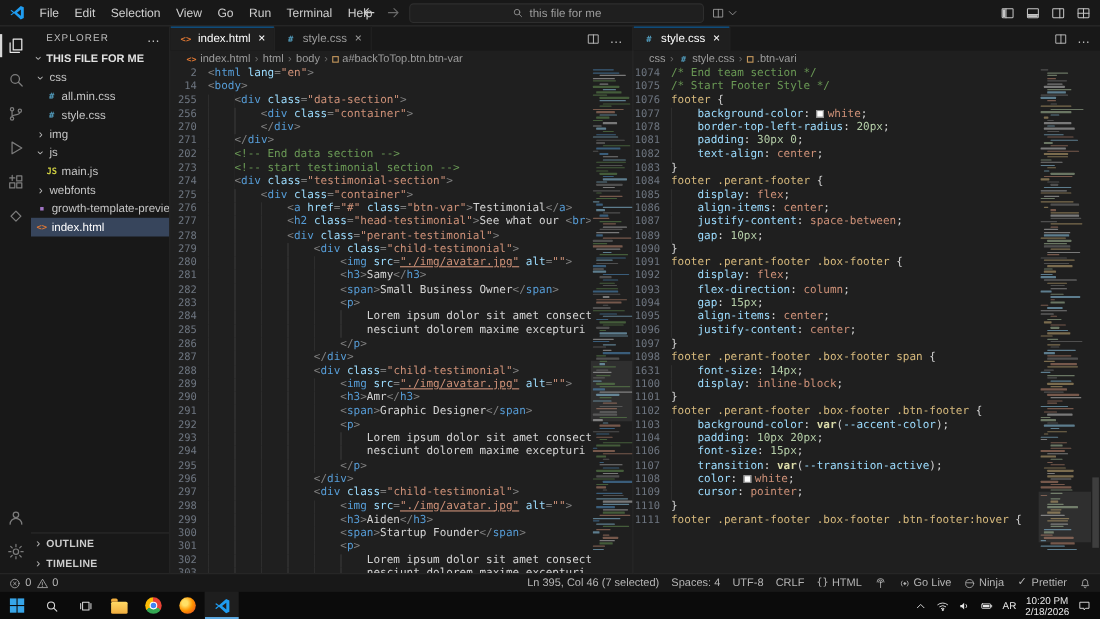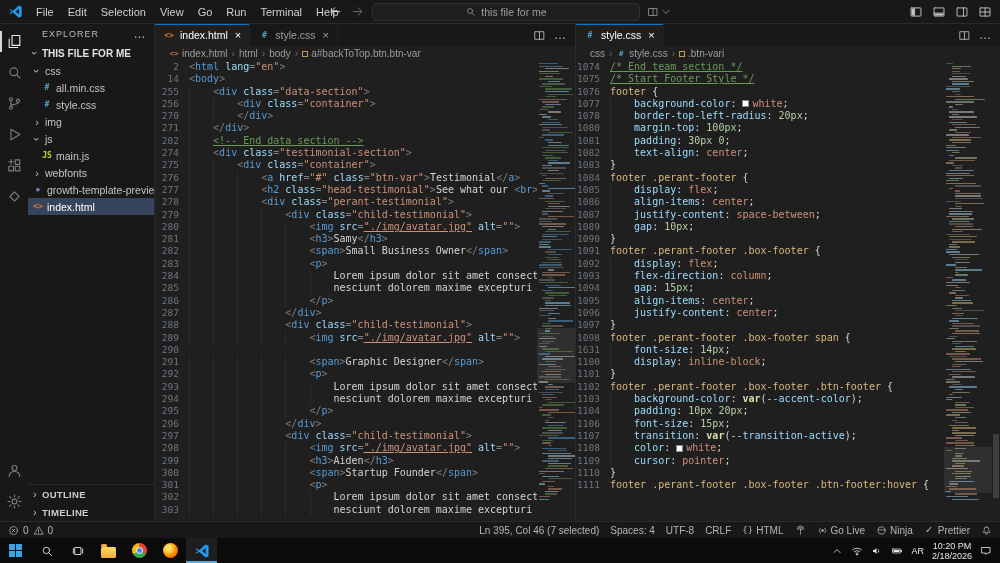--- a/index.html
+++ b/index.html
@@ -65,21 +65,21 @@
   .bc-sym { width:6px; height:6px; border:1px solid #c5985c; display:inline-block; }
 
   .code-wrap { flex:1; display:flex; overflow:hidden; position:relative; }
   .code { flex:1; overflow:hidden; font-family:"DejaVu Sans Mono","Liberation Mono",monospace; font-size:10px; line-height:12.3px; }
   .code-line { display:flex; white-space:pre; height:12.3px; }
   .ln { width:34px; min-width:34px; text-align:right; padding-right:10px; color:#6e7681; font-size:9.5px; }
   .lc { white-space:pre; }
   .ind { display:inline-block; height:12.3px; vertical-align:top; background:repeating-linear-gradient(to right,#2d2d2d 0 1px,transparent 1px 24.1px); }
   .tk-p { color:#808080; } .tk-t { color:#569cd6; } .tk-a { color:#9cdcfe; }
   .tk-s { color:#ce9178; } .tk-sl { color:#ce9178; text-decoration:underline; }
-  .tk-x { color:#d4d4d4; } .tk-c { color:#6a9955;text-decoration:underline; }
+  .tk-x { color:#d4d4d4; } .tk-c { color:#6a9955; }
   .tk-cs { color:#d7ba7d; } .tk-cp { color:#9cdcfe; } .tk-cv { color:#ce9178; }
   .tk-cn { color:#b5cea8; } .tk-cf { color:#dcdcaa;font-weight:bold; } .tk-cvar { color:#9cdcfe; }
   .swatch { display:inline-block; width:7px; height:7px; background:#ffffff; border:1px solid #888888; margin-right:3px; vertical-align:middle; }
 
   .minimap { width:38px; position:relative; padding:2px 2px; overflow:hidden; }
   #g1 .minimap { width:48px; }
   .mm-line { height:1.3px; margin-bottom:1.25px; border-radius:.5px; opacity:.5; }
   #g0 .mm-slider { position:absolute; left:0; right:0; top:58%; height:12%; background:rgba(121,121,121,.18); }
   #g1 .mm-slider { position:absolute; left:0; right:0; top:84%; height:10%; background:rgba(121,121,121,.18); }
   .vscroll { width:8px; position:relative; }
@@ -376,37 +376,38 @@
       </div>
     <div class="code-wrap">
       <div class="code">
           <div class="code-line"><span class="ln">2</span><span class="lc"><span class="tk-p">&lt;</span><span class="tk-t">html</span><span class="tk-x"> </span><span class="tk-a">lang</span><span class="tk-p">=</span><span class="tk-s">"en"</span><span class="tk-p">&gt;</span></span></div>
           <div class="code-line"><span class="ln">14</span><span class="lc"><span class="tk-p">&lt;</span><span class="tk-t">body</span><span class="tk-p">&gt;</span></span></div>
           <div class="code-line"><span class="ln">255</span><span class="lc"><span class="ind" style="width: 4ch;"></span><span class="tk-p">&lt;</span><span class="tk-t">div</span><span class="tk-x"> </span><span class="tk-a">class</span><span class="tk-p">=</span><span class="tk-s">"data-section"</span><span class="tk-p">&gt;</span></span></div>
           <div class="code-line"><span class="ln">256</span><span class="lc"><span class="ind" style="width: 8ch;"></span><span class="tk-p">&lt;</span><span class="tk-t">div</span><span class="tk-x"> </span><span class="tk-a">class</span><span class="tk-p">=</span><span class="tk-s">"container"</span><span class="tk-p">&gt;</span></span></div>
           <div class="code-line"><span class="ln">270</span><span class="lc"><span class="ind" style="width: 8ch;"></span><span class="tk-p">&lt;/</span><span class="tk-t">div</span><span class="tk-p">&gt;</span></span></div>
           <div class="code-line"><span class="ln">271</span><span class="lc"><span class="ind" style="width: 4ch;"></span><span class="tk-p">&lt;/</span><span class="tk-t">div</span><span class="tk-p">&gt;</span></span></div>
           <div class="code-line"><span class="ln">202</span><span class="lc"><span class="ind" style="width: 4ch;"></span><span class="tk-c">&lt;!-- End data section --&gt;</span></span></div>
+          <div class="code-line"><span class="ln">273</span><span class="lc"><span class="ind" style="width: 4ch;"></span><span class="tk-c">&lt;!-- start testimonial section --&gt;</span></span></div>
           <div class="code-line"><span class="ln">274</span><span class="lc"><span class="ind" style="width: 4ch;"></span><span class="tk-p">&lt;</span><span class="tk-t">div</span><span class="tk-x"> </span><span class="tk-a">class</span><span class="tk-p">=</span><span class="tk-s">"testimonial-section"</span><span class="tk-p">&gt;</span></span></div>
           <div class="code-line"><span class="ln">275</span><span class="lc"><span class="ind" style="width: 8ch;"></span><span class="tk-p">&lt;</span><span class="tk-t">div</span><span class="tk-x"> </span><span class="tk-a">class</span><span class="tk-p">=</span><span class="tk-s">"container"</span><span class="tk-p">&gt;</span></span></div>
           <div class="code-line"><span class="ln">276</span><span class="lc"><span class="ind" style="width: 12ch;"></span><span class="tk-p">&lt;</span><span class="tk-t">a</span><span class="tk-x"> </span><span class="tk-a">href</span><span class="tk-p">=</span><span class="tk-s">"#"</span><span class="tk-x"> </span><span class="tk-a">class</span><span class="tk-p">=</span><span class="tk-s">"btn-var"</span><span class="tk-p">&gt;</span><span class="tk-x">Testimonial</span><span class="tk-p">&lt;/</span><span class="tk-t">a</span><span class="tk-p">&gt;</span></span></div>
           <div class="code-line"><span class="ln">277</span><span class="lc"><span class="ind" style="width: 12ch;"></span><span class="tk-p">&lt;</span><span class="tk-t">h2</span><span class="tk-x"> </span><span class="tk-a">class</span><span class="tk-p">=</span><span class="tk-s">"head-testimonial"</span><span class="tk-p">&gt;</span><span class="tk-x">See what our </span><span class="tk-p">&lt;</span><span class="tk-t">br</span><span class="tk-p">&gt;</span></span></div>
           <div class="code-line"><span class="ln">278</span><span class="lc"><span class="ind" style="width: 12ch;"></span><span class="tk-p">&lt;</span><span class="tk-t">div</span><span class="tk-x"> </span><span class="tk-a">class</span><span class="tk-p">=</span><span class="tk-s">"perant-testimonial"</span><span class="tk-p">&gt;</span></span></div>
           <div class="code-line"><span class="ln">279</span><span class="lc"><span class="ind" style="width: 16ch;"></span><span class="tk-p">&lt;</span><span class="tk-t">div</span><span class="tk-x"> </span><span class="tk-a">class</span><span class="tk-p">=</span><span class="tk-s">"child-testimonial"</span><span class="tk-p">&gt;</span></span></div>
           <div class="code-line"><span class="ln">280</span><span class="lc"><span class="ind" style="width: 20ch;"></span><span class="tk-p">&lt;</span><span class="tk-t">img</span><span class="tk-x"> </span><span class="tk-a">src</span><span class="tk-p">=</span><span class="tk-sl">"./img/avatar.jpg"</span><span class="tk-x"> </span><span class="tk-a">alt</span><span class="tk-p">=</span><span class="tk-s">""</span><span class="tk-p">&gt;</span></span></div>
           <div class="code-line"><span class="ln">281</span><span class="lc"><span class="ind" style="width: 20ch;"></span><span class="tk-p">&lt;</span><span class="tk-t">h3</span><span class="tk-p">&gt;</span><span class="tk-x">Samy</span><span class="tk-p">&lt;/</span><span class="tk-t">h3</span><span class="tk-p">&gt;</span></span></div>
           <div class="code-line"><span class="ln">282</span><span class="lc"><span class="ind" style="width: 20ch;"></span><span class="tk-p">&lt;</span><span class="tk-t">span</span><span class="tk-p">&gt;</span><span class="tk-x">Small Business Owner</span><span class="tk-p">&lt;/</span><span class="tk-t">span</span><span class="tk-p">&gt;</span></span></div>
           <div class="code-line"><span class="ln">283</span><span class="lc"><span class="ind" style="width: 20ch;"></span><span class="tk-p">&lt;</span><span class="tk-t">p</span><span class="tk-p">&gt;</span></span></div>
           <div class="code-line"><span class="ln">284</span><span class="lc"><span class="ind" style="width: 24ch;"></span><span class="tk-x">Lorem ipsum dolor sit amet consectetur</span></span></div>
           <div class="code-line"><span class="ln">285</span><span class="lc"><span class="ind" style="width: 24ch;"></span><span class="tk-x">nesciunt dolorem maxime excepturi num</span></span></div>
           <div class="code-line"><span class="ln">286</span><span class="lc"><span class="ind" style="width: 20ch;"></span><span class="tk-p">&lt;/</span><span class="tk-t">p</span><span class="tk-p">&gt;</span></span></div>
           <div class="code-line"><span class="ln">287</span><span class="lc"><span class="ind" style="width: 16ch;"></span><span class="tk-p">&lt;/</span><span class="tk-t">div</span><span class="tk-p">&gt;</span></span></div>
           <div class="code-line"><span class="ln">288</span><span class="lc"><span class="ind" style="width: 16ch;"></span><span class="tk-p">&lt;</span><span class="tk-t">div</span><span class="tk-x"> </span><span class="tk-a">class</span><span class="tk-p">=</span><span class="tk-s">"child-testimonial"</span><span class="tk-p">&gt;</span></span></div>
           <div class="code-line"><span class="ln">289</span><span class="lc"><span class="ind" style="width: 20ch;"></span><span class="tk-p">&lt;</span><span class="tk-t">img</span><span class="tk-x"> </span><span class="tk-a">src</span><span class="tk-p">=</span><span class="tk-sl">"./img/avatar.jpg"</span><span class="tk-x"> </span><span class="tk-a">alt</span><span class="tk-p">=</span><span class="tk-s">""</span><span class="tk-p">&gt;</span></span></div>
-          <div class="code-line"><span class="ln">290</span></div>
+          <div class="code-line"><span class="ln">290</span><span class="lc"><span class="ind" style="width: 20ch;"></span><span class="tk-p">&lt;</span><span class="tk-t">h3</span><span class="tk-p">&gt;</span><span class="tk-x">Amr</span><span class="tk-p">&lt;/</span><span class="tk-t">h3</span><span class="tk-p">&gt;</span></span></div>
           <div class="code-line"><span class="ln">291</span><span class="lc"><span class="ind" style="width: 20ch;"></span><span class="tk-p">&lt;</span><span class="tk-t">span</span><span class="tk-p">&gt;</span><span class="tk-x">Graphic Designer</span><span class="tk-p">&lt;/</span><span class="tk-t">span</span><span class="tk-p">&gt;</span></span></div>
           <div class="code-line"><span class="ln">292</span><span class="lc"><span class="ind" style="width: 20ch;"></span><span class="tk-p">&lt;</span><span class="tk-t">p</span><span class="tk-p">&gt;</span></span></div>
           <div class="code-line"><span class="ln">293</span><span class="lc"><span class="ind" style="width: 24ch;"></span><span class="tk-x">Lorem ipsum dolor sit amet consectetur</span></span></div>
           <div class="code-line"><span class="ln">294</span><span class="lc"><span class="ind" style="width: 24ch;"></span><span class="tk-x">nesciunt dolorem maxime excepturi num</span></span></div>
           <div class="code-line"><span class="ln">295</span><span class="lc"><span class="ind" style="width: 20ch;"></span><span class="tk-p">&lt;/</span><span class="tk-t">p</span><span class="tk-p">&gt;</span></span></div>
           <div class="code-line"><span class="ln">296</span><span class="lc"><span class="ind" style="width: 16ch;"></span><span class="tk-p">&lt;/</span><span class="tk-t">div</span><span class="tk-p">&gt;</span></span></div>
           <div class="code-line"><span class="ln">297</span><span class="lc"><span class="ind" style="width: 16ch;"></span><span class="tk-p">&lt;</span><span class="tk-t">div</span><span class="tk-x"> </span><span class="tk-a">class</span><span class="tk-p">=</span><span class="tk-s">"child-testimonial"</span><span class="tk-p">&gt;</span></span></div>
           <div class="code-line"><span class="ln">298</span><span class="lc"><span class="ind" style="width: 20ch;"></span><span class="tk-p">&lt;</span><span class="tk-t">img</span><span class="tk-x"> </span><span class="tk-a">src</span><span class="tk-p">=</span><span class="tk-sl">"./img/avatar.jpg"</span><span class="tk-x"> </span><span class="tk-a">alt</span><span class="tk-p">=</span><span class="tk-s">""</span><span class="tk-p">&gt;</span></span></div>
           <div class="code-line"><span class="ln">299</span><span class="lc"><span class="ind" style="width: 20ch;"></span><span class="tk-p">&lt;</span><span class="tk-t">h3</span><span class="tk-p">&gt;</span><span class="tk-x">Aiden</span><span class="tk-p">&lt;/</span><span class="tk-t">h3</span><span class="tk-p">&gt;</span></span></div>
           <div class="code-line"><span class="ln">300</span><span class="lc"><span class="ind" style="width: 20ch;"></span><span class="tk-p">&lt;</span><span class="tk-t">span</span><span class="tk-p">&gt;</span><span class="tk-x">Startup Founder</span><span class="tk-p">&lt;/</span><span class="tk-t">span</span><span class="tk-p">&gt;</span></span></div>
@@ -628,21 +629,20 @@
           <span>.btn-vari</span>
         </span>
       </div>
     <div class="code-wrap">
       <div class="code">
           <div class="code-line"><span class="ln">1074</span><span class="lc"><span class="tk-c">/* End team section */</span></span></div>
           <div class="code-line"><span class="ln">1075</span><span class="lc"><span class="tk-c">/* Start Footer Style */</span></span></div>
           <div class="code-line"><span class="ln">1076</span><span class="lc"><span class="tk-cs">footer</span><span class="tk-x"> {</span></span></div>
           <div class="code-line"><span class="ln">1077</span><span class="lc"><span class="ind" style="width: 4ch;"></span><span class="tk-cp">background-color</span><span class="tk-x">: </span><span class="swatch"></span><span class="tk-cv">white</span><span class="tk-x">;</span></span></div>
           <div class="code-line"><span class="ln">1078</span><span class="lc"><span class="ind" style="width: 4ch;"></span><span class="tk-cp">border-top-left-radius</span><span class="tk-x">: </span><span class="tk-cn">20px</span><span class="tk-x">;</span></span></div>
-          <div class="code-line"><span class="ln">1080</span><span class="lc"><span class="ind" style="width: 4ch;"></span><span class="tk-cp">margin-top</span><span class="tk-x">: </span><span class="tk-cn">100px</span><span class="tk-x">;</span></span></div>
           <div class="code-line"><span class="ln">1081</span><span class="lc"><span class="ind" style="width: 4ch;"></span><span class="tk-cp">padding</span><span class="tk-x">: </span><span class="tk-cn">30px</span><span class="tk-x"> </span><span class="tk-cn">0</span><span class="tk-x">;</span></span></div>
           <div class="code-line"><span class="ln">1082</span><span class="lc"><span class="ind" style="width: 4ch;"></span><span class="tk-cp">text-align</span><span class="tk-x">: </span><span class="tk-cv">center</span><span class="tk-x">;</span></span></div>
           <div class="code-line"><span class="ln">1083</span><span class="lc"><span class="tk-x">}</span></span></div>
           <div class="code-line"><span class="ln">1084</span><span class="lc"><span class="tk-cs">footer .perant-footer</span><span class="tk-x"> {</span></span></div>
           <div class="code-line"><span class="ln">1085</span><span class="lc"><span class="ind" style="width: 4ch;"></span><span class="tk-cp">display</span><span class="tk-x">: </span><span class="tk-cv">flex</span><span class="tk-x">;</span></span></div>
           <div class="code-line"><span class="ln">1086</span><span class="lc"><span class="ind" style="width: 4ch;"></span><span class="tk-cp">align-items</span><span class="tk-x">: </span><span class="tk-cv">center</span><span class="tk-x">;</span></span></div>
           <div class="code-line"><span class="ln">1087</span><span class="lc"><span class="ind" style="width: 4ch;"></span><span class="tk-cp">justify-content</span><span class="tk-x">: </span><span class="tk-cv">space-between</span><span class="tk-x">;</span></span></div>
           <div class="code-line"><span class="ln">1089</span><span class="lc"><span class="ind" style="width: 4ch;"></span><span class="tk-cp">gap</span><span class="tk-x">: </span><span class="tk-cn">10px</span><span class="tk-x">;</span></span></div>
           <div class="code-line"><span class="ln">1090</span><span class="lc"><span class="tk-x">}</span></span></div>
           <div class="code-line"><span class="ln">1091</span><span class="lc"><span class="tk-cs">footer .perant-footer .box-footer</span><span class="tk-x"> {</span></span></div>

